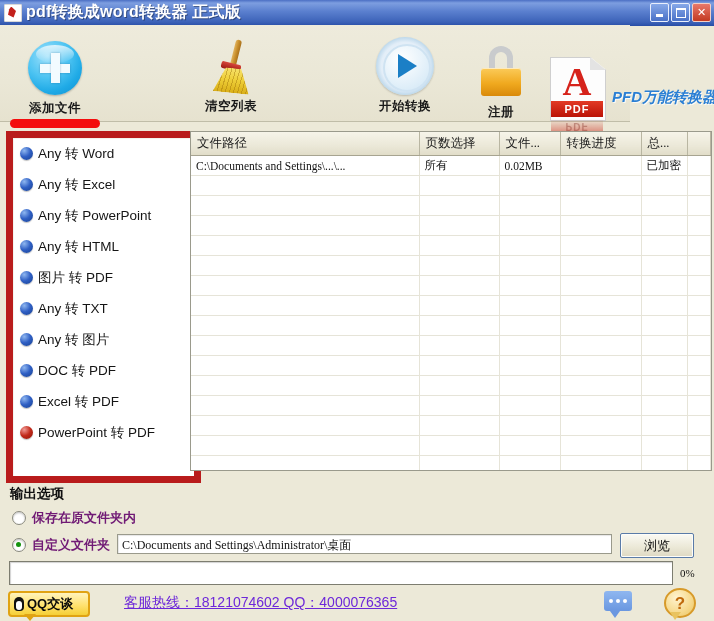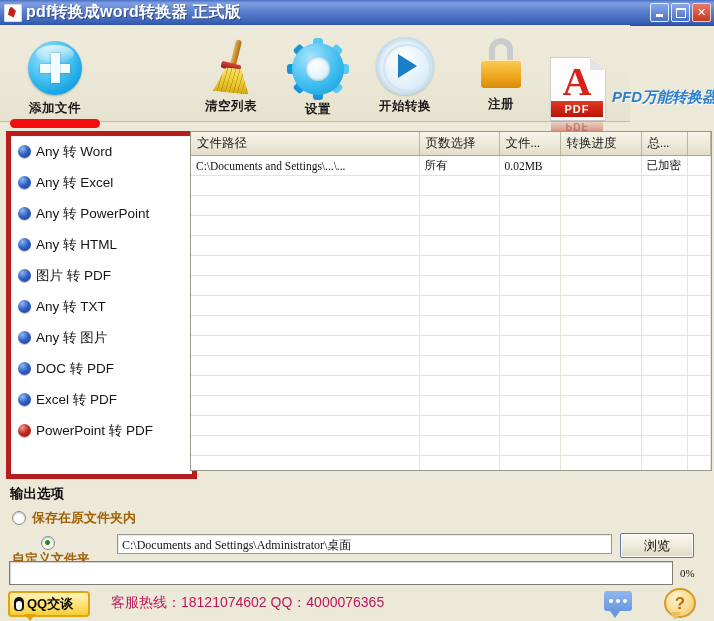--- a/index.html
+++ b/index.html
@@ -123,21 +123,21 @@
      transform:scaleY(-1);letter-spacing:1px;}
   .brandname{position:absolute;left:612px;top:63px;font-size:15px;font-weight:bold;font-style:italic;
      color:#2a7fd4;text-shadow:1px 1px 0 rgba(255,255,255,.8);white-space:nowrap;}
 
   
   .redmark{position:absolute;left:10px;top:119px;width:90px;height:9px;border-radius:5px;background:#f40d0d;}
 
   
   .sidepanel{
     position:absolute;left:6px;top:131px;width:181px;height:338px;
-    background:#fff;border:5px solid #b91c1c;box-shadow:inset 1px 1px 0 #f4f4ee;
+    background:#fff;border:7px solid #b91c1c;box-shadow:inset 1px 1px 0 #f4f4ee;
     overflow:hidden;
   }
   .sideitem{display:flex;align-items:center;height:31px;padding-left:7px;cursor:pointer;}
   .bullet{width:13px;height:13px;border-radius:50%;flex:none;margin-right:5px;
      background:radial-gradient(circle at 33% 28%,#8fb7f0 0%,#2f5fc4 48%,#163f8e 100%);
      box-shadow:0 1px 1px rgba(0,0,0,.25);}
   .bullet.red{background:radial-gradient(circle at 33% 28%,#f09a95 0%,#c22a1b 48%,#8d1308 100%);}
   .sideitem .t{font-size:13.5px;color:#151515;white-space:nowrap;}
 
   
@@ -158,21 +158,21 @@
   td.cjk{font-family:"Liberation Sans","DejaVu Sans",sans-serif;font-size:12.5px;}
 
   
   .outhead{position:absolute;left:10px;top:485px;font-size:13.5px;font-weight:bold;color:#111;}
   .radrow{position:absolute;display:flex;align-items:center;}
   .radio{width:12px;height:12px;border-radius:50%;background:#fff;
      border:1px solid #8a8a7e;box-shadow:inset 0 1px 2px rgba(0,0,0,.25);
      margin-right:6px;flex:none;position:relative;cursor:pointer;}
   .radio.on:after{content:"";position:absolute;left:2.5px;top:2.5px;width:5px;height:5px;border-radius:50%;
      background:#15930f;}
-  .radlabel{font-size:13px;font-weight:bold;color:#a16207;white-space:nowrap;}
+  .radlabel{font-size:13px;font-weight:bold;color:#701a75;white-space:nowrap;}
   .pathinput{
     position:absolute;left:117px;top:534px;width:495px;height:20px;
     background:#fff;border:1px solid #9a9a8c;box-shadow:inset 1px 1px 1px rgba(0,0,0,.10);
     font-family:"Liberation Serif","DejaVu Serif",serif;font-size:12px;color:#111;
     padding:1px 0 0 4px;box-sizing:border-box;line-height:18px;white-space:nowrap;overflow:hidden;
   }
   .browsebtn{
     position:absolute;left:620px;top:533px;width:72px;height:23px;
     background:linear-gradient(to bottom,#fbfaf4,#ece9d8 55%,#ded9c3 100%);
     border:1px solid #5a7ba8;border-radius:2px;box-shadow:inset 0 0 0 1px #fdfdf9;
@@ -187,22 +187,22 @@
   
   .qqbadge{position:absolute;left:8px;top:591px;width:78px;height:22px;
      background:linear-gradient(to bottom,#fff4bd,#ffe270 55%,#f5cf36 100%);
      border:2px solid #e0a313;border-radius:4px;display:flex;align-items:center;cursor:pointer;}
   .qqbadge:after{content:"";position:absolute;left:14px;top:21px;width:0;height:0;
      border-left:6px solid transparent;border-right:6px solid transparent;border-top:7px solid #e0a313;}
   .qqpeng{width:12px;height:14px;margin-left:3px;margin-right:2px;flex:none;position:relative;}
   .qqpeng:before{content:"";position:absolute;left:1px;top:0;width:10px;height:14px;border-radius:5px 5px 4px 4px;background:#111;}
   .qqpeng:after{content:"";position:absolute;left:3px;top:4px;width:6px;height:9px;border-radius:3px 3px 3px 3px;background:#fff;}
   .qqtxt{font-size:13px;font-weight:bold;color:#0a0a0a;letter-spacing:0;white-space:nowrap;}
-  .hotline{position:absolute;left:111px;top:594px;font-size:14px;color:#be185d;
-     white-space:nowrap;cursor:pointer;}
+  .hotline{position:absolute;left:124px;top:594px;font-size:14px;color:#6d28d9;
+     text-decoration:underline;white-space:nowrap;cursor:pointer;}
   .chatbubble{position:absolute;left:604px;top:591px;width:28px;height:20px;border-radius:3px;
      background:linear-gradient(to bottom,#8fb7f0,#6a97e0);cursor:pointer;}
   .chatbubble:after{content:"";position:absolute;left:6px;top:20px;width:0;height:0;
      border-left:5px solid transparent;border-right:5px solid transparent;border-top:7px solid #6a97e0;}
   .chatdots{position:absolute;left:5px;top:8px;display:flex;gap:3px;}
   .chatdots i{width:4px;height:4px;border-radius:50%;background:#fff;display:block;}
   .helpbubble{position:absolute;left:664px;top:588px;width:28px;height:26px;border-radius:50%;
      background:radial-gradient(circle at 38% 30%,#fff3cf,#f6d98c 60%,#e9c35f 100%);
      border:2px solid #d79a2a;display:flex;align-items:center;justify-content:center;cursor:pointer;}
   .helpbubble:after{content:"";position:absolute;left:4px;top:22px;width:0;height:0;
@@ -247,45 +247,32 @@
       <div class="glyph">
         <div class="broom">
             <span class="handle"></span>
             <span class="band"></span>
             <span class="bristles"></span>
           </div>
       </div>
       <div class="lbl">清空列表</div>
     </div>
 
-    <div class="tool" style="left:272px;top:13px;">
-      <div class="glyph">
-        <div class="gear">
-          <span class="tooth" style="transform:rotate(0deg)"></span>
-          <span class="tooth" style="transform:rotate(45deg)"></span>
-          <span class="tooth" style="transform:rotate(90deg)"></span>
-          <span class="tooth" style="transform:rotate(135deg)"></span>
-          <span class="body"></span>
-            <span class="hole"></span>
-        </div>
-      </div>
-      <div class="lbl">设置</div>
-    </div>
 
     <div class="tool" style="left:359px;top:10px;">
       <div class="glyph">
         <div class="play">
             <span class="inner"></span>
             <span class="tri"></span>
           </div>
       </div>
       <div class="lbl">开始转换</div>
     </div>
 
-    <div class="tool" style="left:455px;top:8px;">
+    <div class="tool" style="left:455px;top:16px;">
       <div class="glyph">
         <div class="lock">
             <span class="shackle"></span>
             <span class="bodyb"></span>
           </div>
       </div>
       <div class="lbl">注册</div>
     </div>
 
     <div class="pdflogo">
@@ -496,21 +483,21 @@
     </table>
   </div>
 
   <div class="outhead">输出选项</div>
 
   <div class="radrow" style="left:12px;top:509px;">
     <span class="radio"></span>
     <span class="radlabel">保存在原文件夹内</span>
   </div>
 
-  <div class="radrow" style="left:12px;top:536px;flex-direction:column;">
+  <div class="radrow" style="left:12px;top:536px;">
     <span class="radio on"></span>
     <span class="radlabel">自定义文件夹</span>
   </div>
 
   <div class="pathinput">C:\Documents and Settings\Administrator\桌面</div>
   <div class="browsebtn">浏览</div>
 
   <div class="progwrap">
     <div class="progfill" id="progfill" style="width: 0%;"></div>
   </div>

